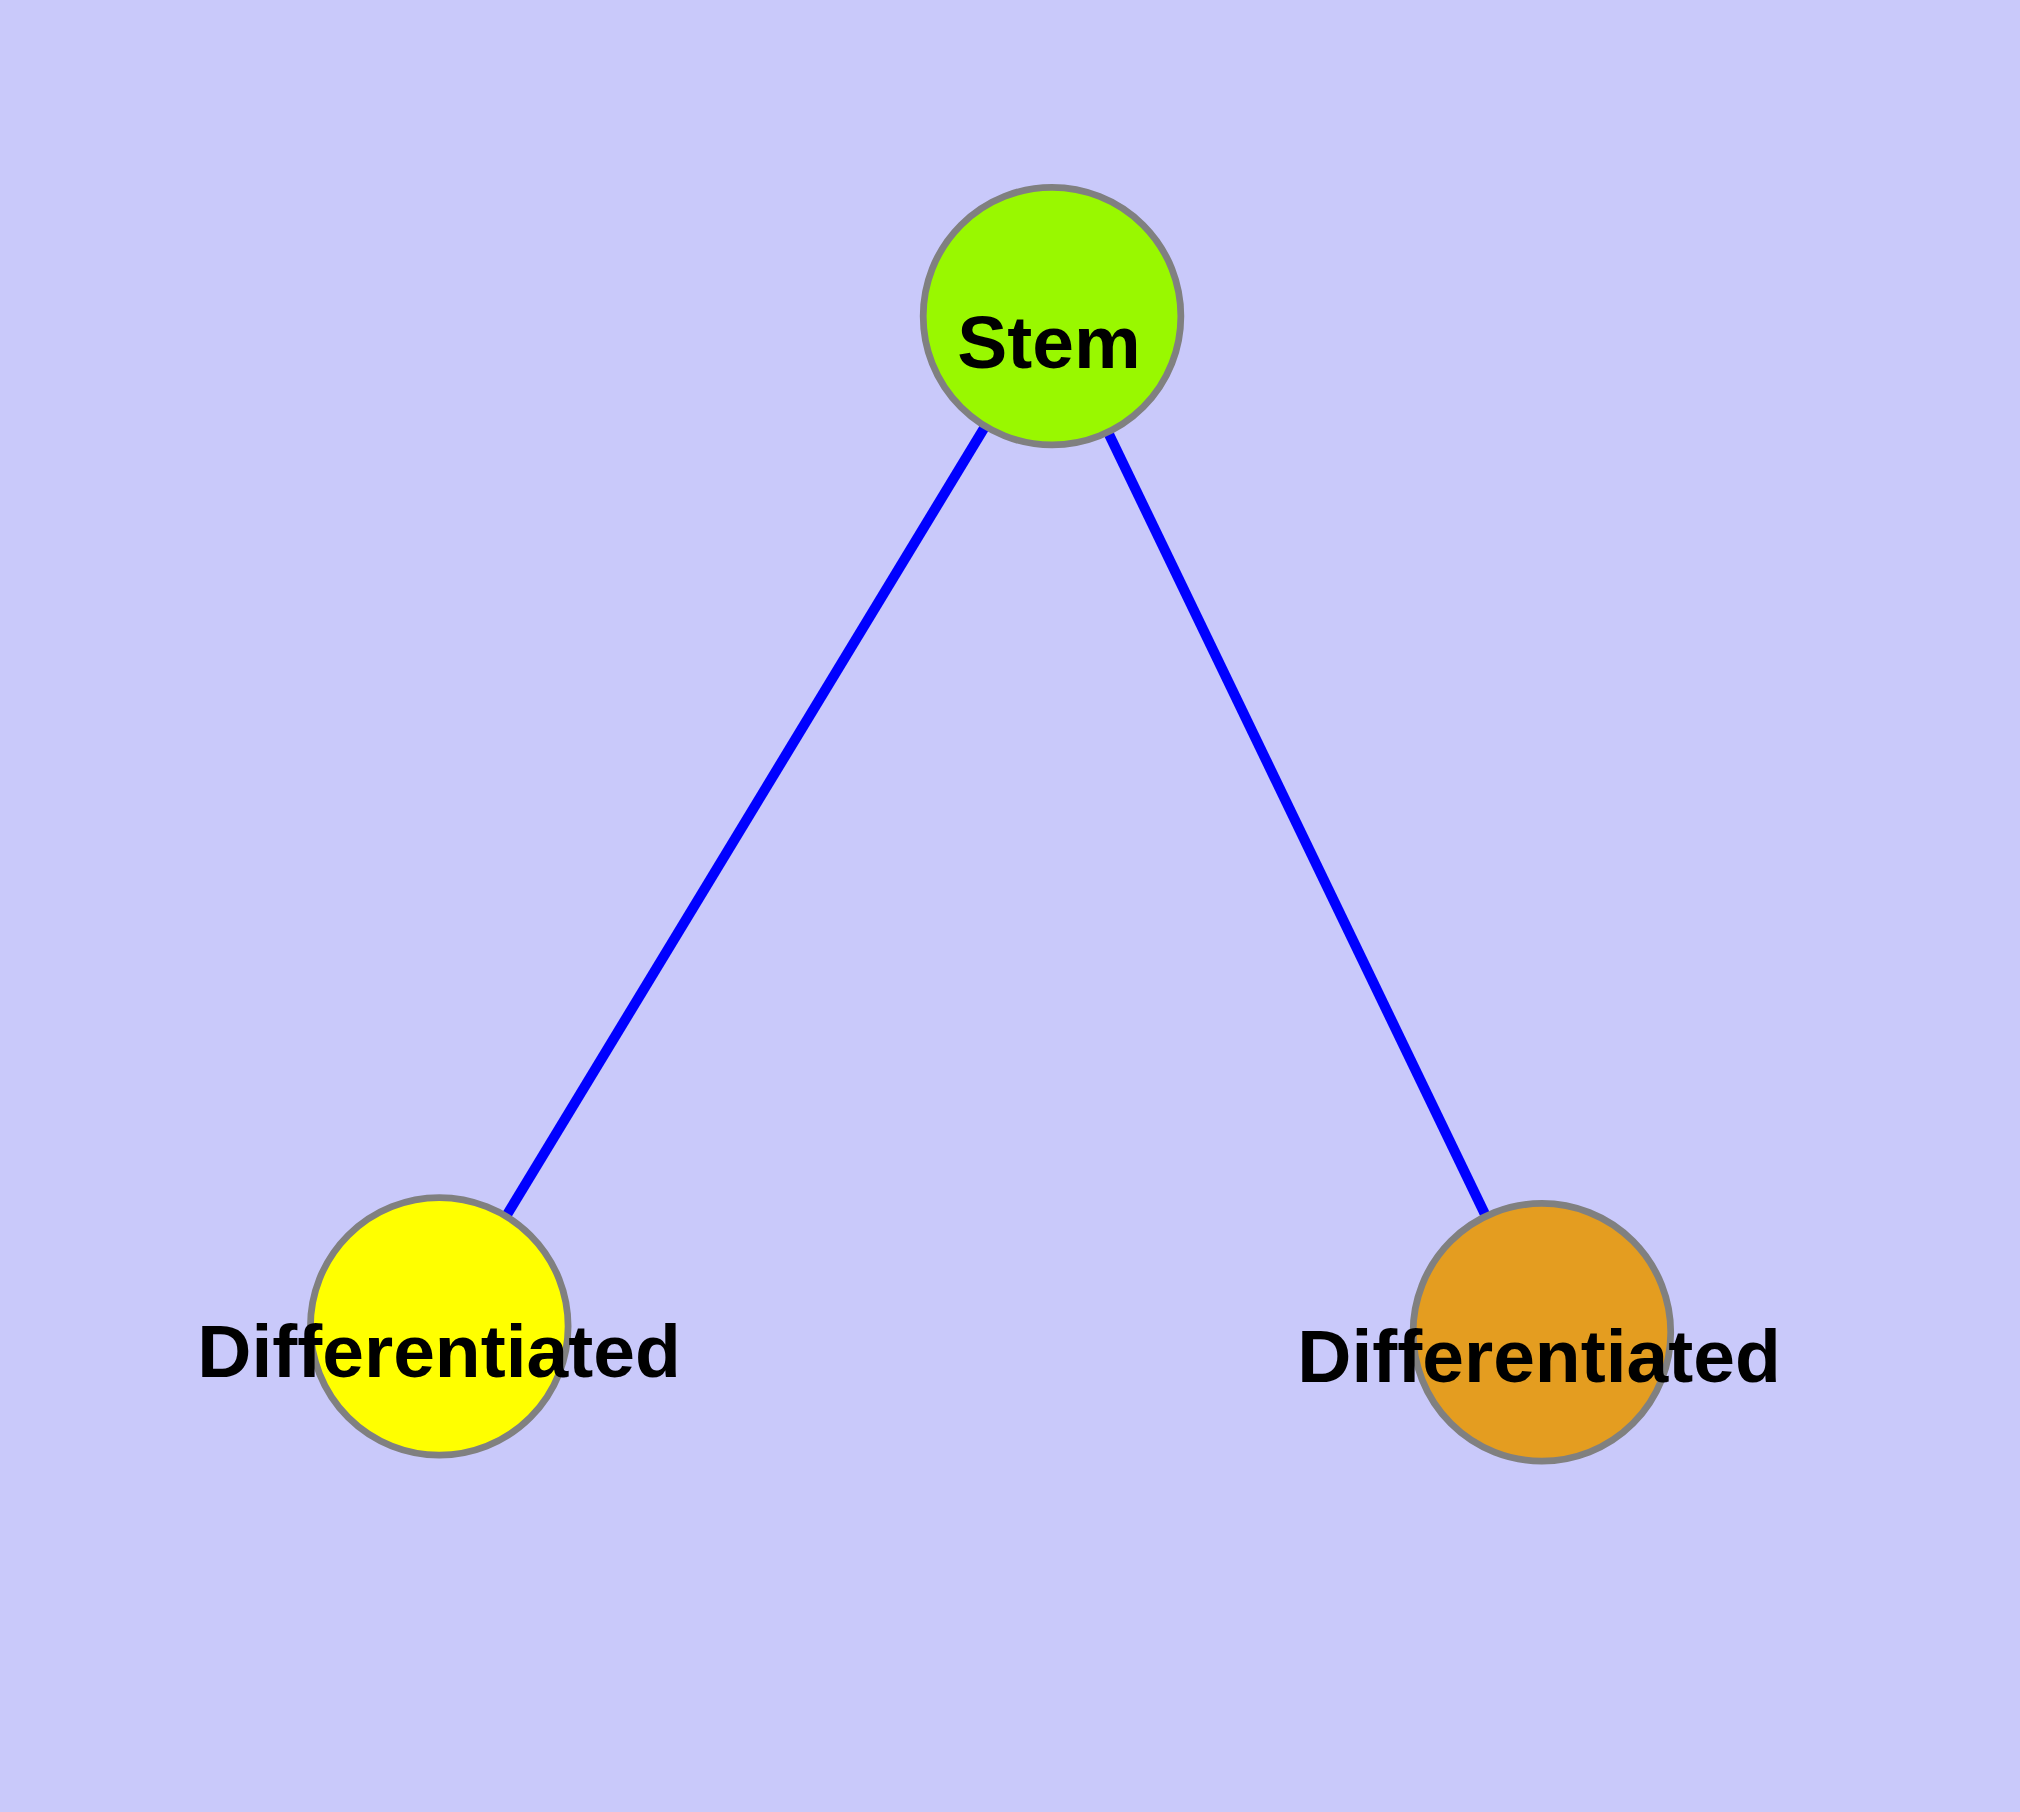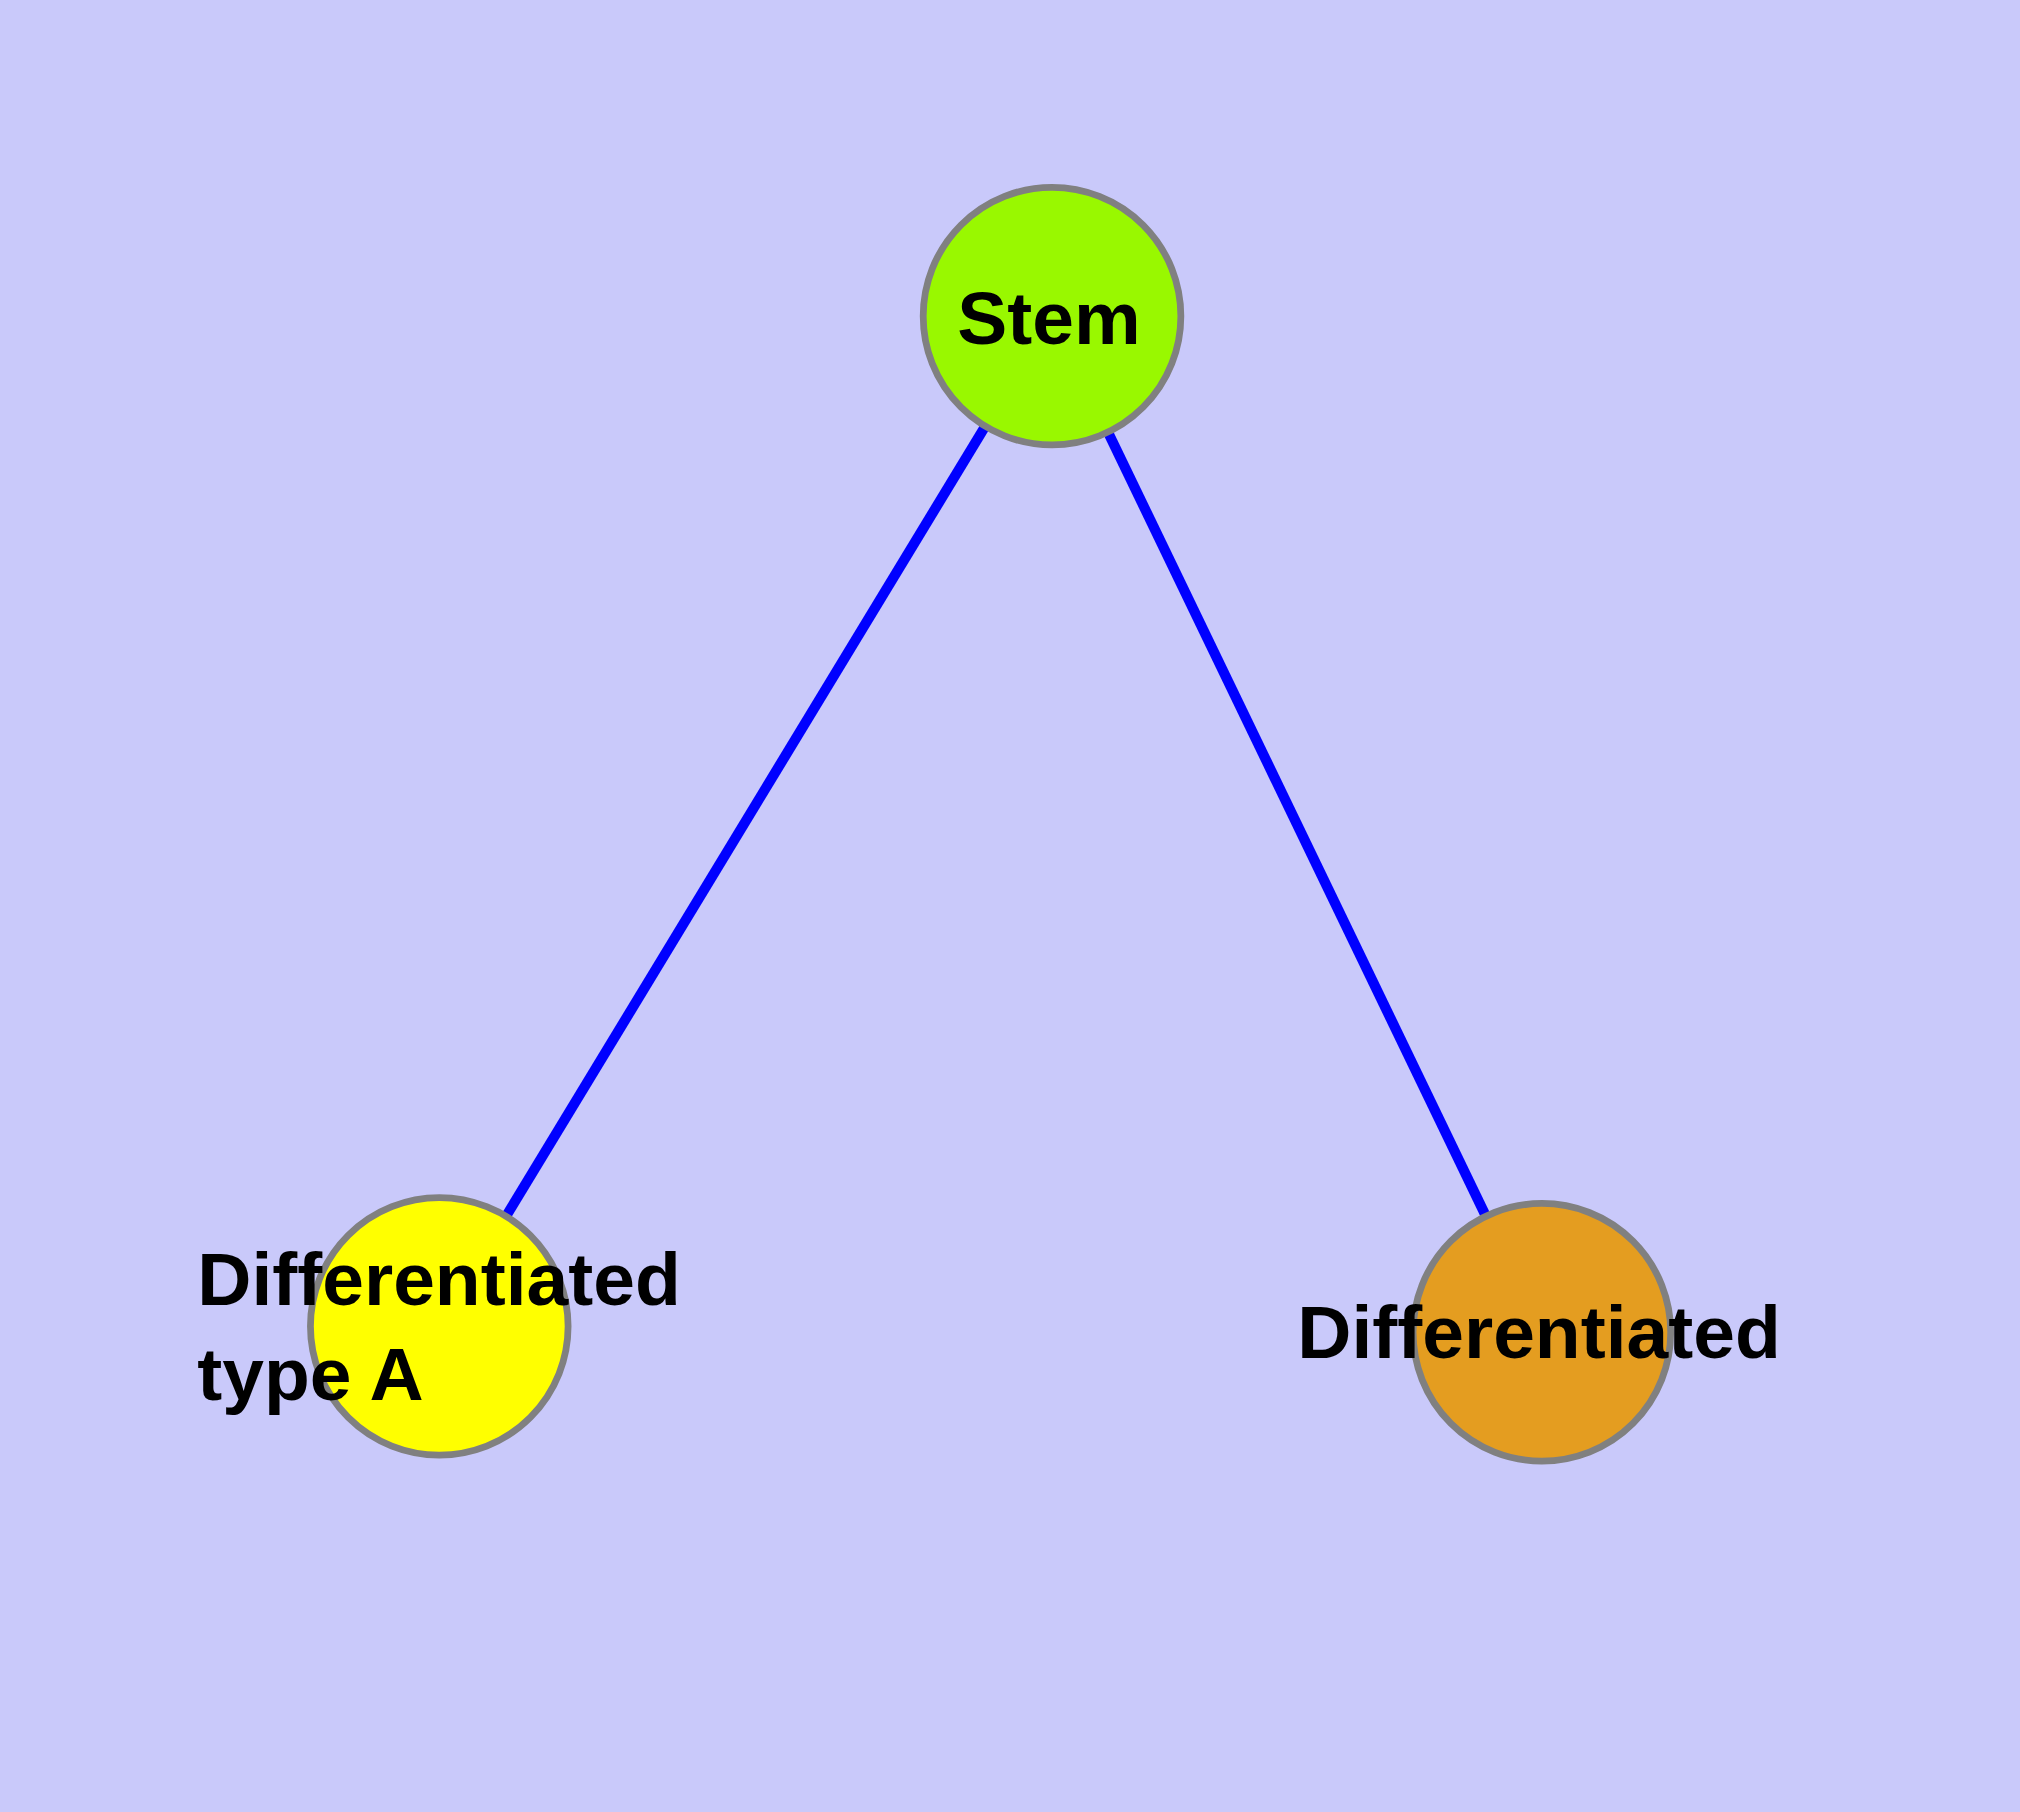--- a/index.html
+++ b/index.html
@@ -26,23 +26,24 @@
     height: 100%;
     display: block;
   }
   .node-label {
     position: absolute;
     transform: translate(-50%, -50%);
     color: #000000;
     font-weight: bold;
     font-size: 75px;
     line-height: 95px;
-    text-align: left;
+    text-align: center;
     white-space: nowrap;
     letter-spacing: 0px;
+    margin-top: 24px;
   }
   .node-label .line {
     white-space: nowrap;
   }
   .label-stem   { left: 1049px; top: 318px; }
   .label-type-a { left: 439px;  top: 1327px; }
   .label-type-b { left: 1539px; top: 1332px; }
 </style>
 </head>
 <body>
@@ -60,21 +61,20 @@
       <circle cx="1241" cy="373" r="152" stroke-width="8" fill="#99F800" stroke="#808080"></circle>
       <circle cx="518" cy="1565" r="152" stroke-width="8" fill="#FFFF00" stroke="#808080"></circle>
       <circle cx="1819" cy="1572" r="152" stroke-width="8" fill="#E49D20" stroke="#808080"></circle>
     </g>
   </svg>
 
   <div class="node-label label-stem">Stem</div>
 
   <div class="node-label label-type-a">
     <div class="line">Differentiated</div>
-    <div class="line">type A</div>
   </div>
 
   <div class="node-label label-type-b">
     <div class="line">Differentiated</div>
   </div>
 
 </div>
 
 
 </body></html>

